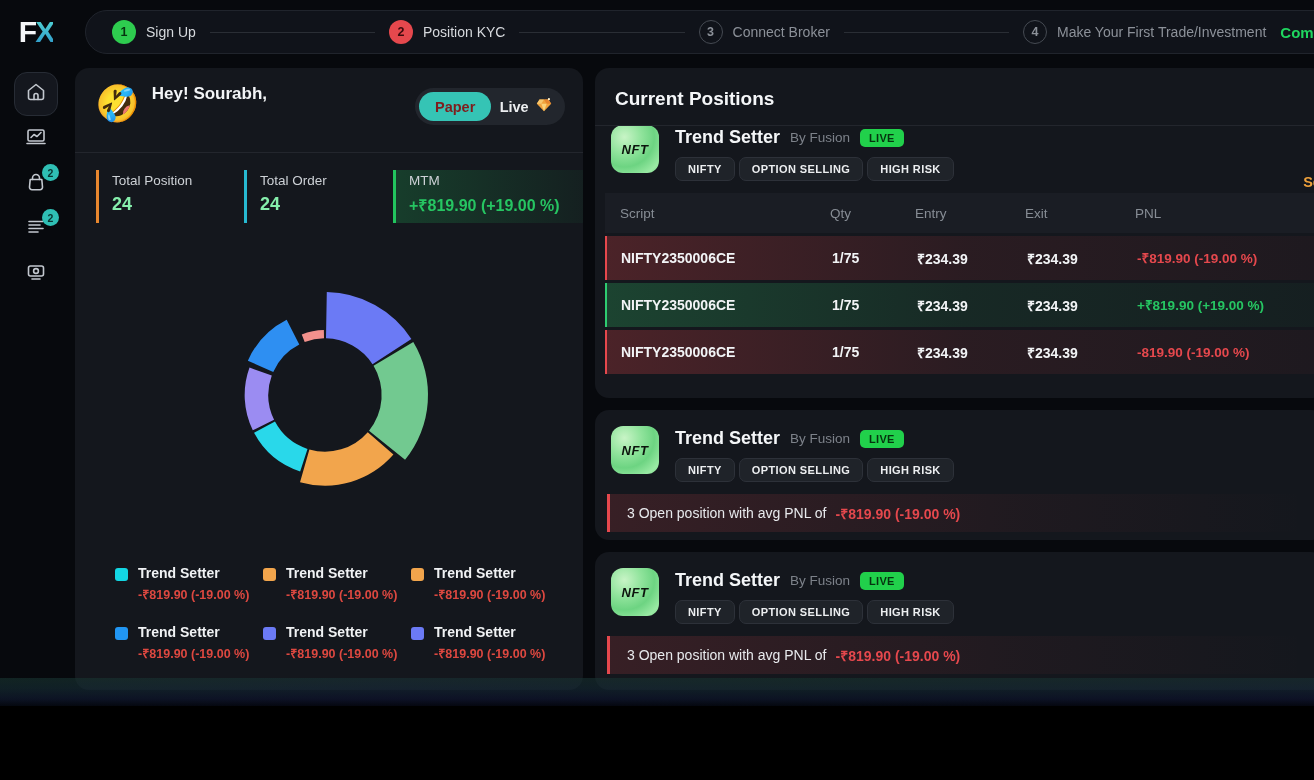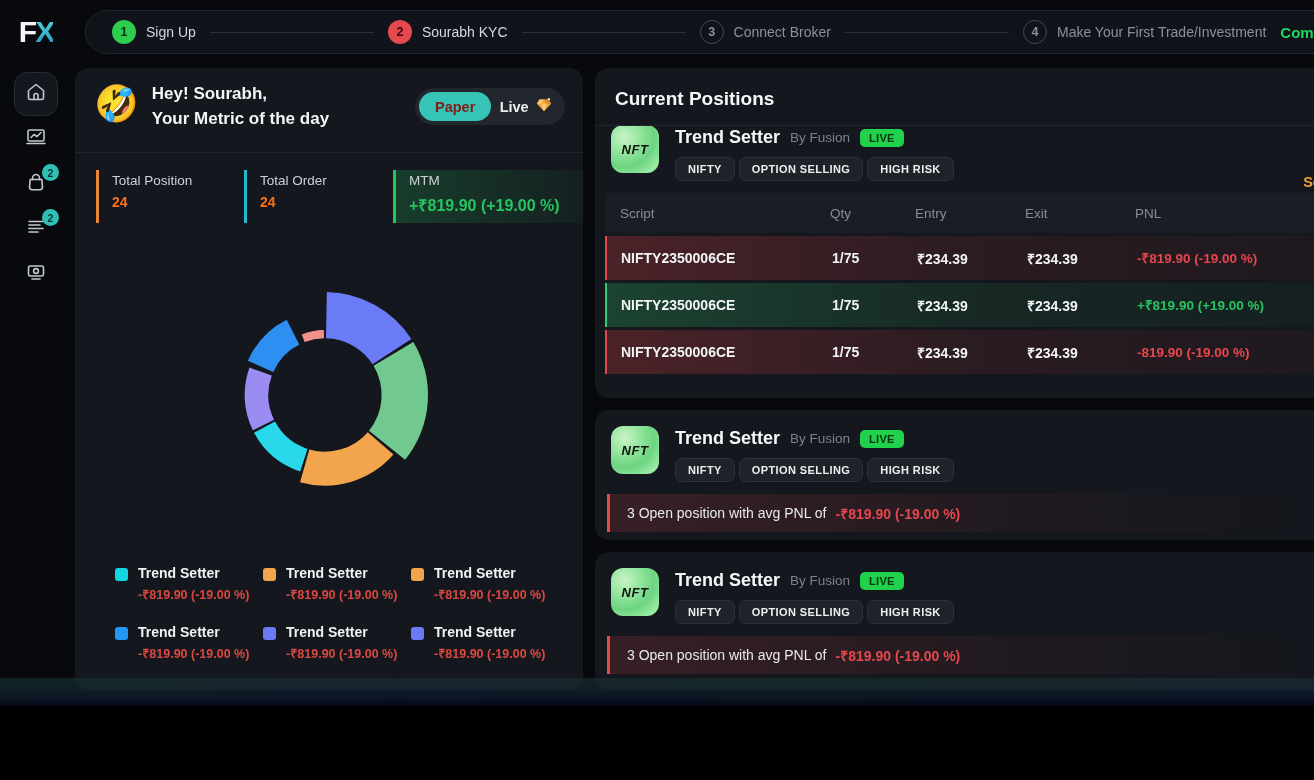--- a/index.html
+++ b/index.html
@@ -63,21 +63,21 @@
     background:#35c4b5; color:#7f1d1d; font-weight:800; font-size:14.5px;
     height:29px; border-radius:16px; padding:0 16px; display:flex; align-items:center;
   }
   .mode-live { flex:1; display:flex; align-items:center; justify-content:center; gap:6px; color:#eceef0; font-weight:700; font-size:14.5px; }
   .hdr-divider { position:absolute; left:0; right:0; top:84px; height:1px; background:#23262d; }
 
   .stats-row { position:absolute; left:21px; right:0; top:102px; height:53px; display:flex; }
   .stat { border-left:3px solid #0f766e; padding:3px 0 0 13px; }
   .stat-1 { width:148px; } .stat-2 { width:149px; } .stat-3 { flex:1; background:linear-gradient(90deg, rgba(34,197,94,.22), rgba(34,197,94,.05)); }
   .stat-label { font-size:13.5px; color:#cdd1d6; }
-  .stat-value { font-size:14px; font-weight:800; color:#f97316; margin-top:6px; }
+  .stat-value { font-size:18px; font-weight:800; color:#86efac; margin-top:6px; }
   .stat-3 .stat-value { font-size:16px; color:#26c562; }
 
   .donut-wrap { position:absolute; left:115px; top:192px; width:270px; height:270px; }
   .donut-wrap svg { width:270px; height:270px; }
 
   .legend { position:absolute; left:40px; top:497px; display:grid; grid-template-columns:148px 148px 148px; row-gap:21px; }
   .leg-item { display:grid; grid-template-columns:23px 1fr; }
   .leg-marker { width:13px; height:13px; border-radius:3px; margin-top:3px; }
   .leg-label { font-size:14px; font-weight:800; color:#f0f2f4; grid-column:2; }
   .leg-value { font-size:12.5px; font-weight:700; color:#dd4840; grid-column:2; margin-top:5px; }
@@ -148,21 +148,21 @@
   <header class="topbar">
     <div class="logo"><span class="logo-f">F</span><span class="logo-x">X</span></div>
     <div class="stepper">
       <div class="step done">
         <span class="step-circle">1</span>
         <span class="step-label">Sign Up</span>
       </div>
       <div class="step-line"></div>
       <div class="step active">
         <span class="step-circle">2</span>
-        <span class="step-label">Sourabh KYC</span>
+        <span class="step-label">Position KYC</span>
       </div>
       <div class="step-line"></div>
       <div class="step pending">
         <span class="step-circle">3</span>
         <span class="step-label">Connect Broker</span>
       </div>
       <div class="step-line"></div>
       <div class="step pending">
         <span class="step-circle">4</span>
         <span class="step-label">Make Your First Trade/Investment</span>
@@ -208,21 +208,20 @@
             <line x1="8" y1="19" x2="16" y2="19"></line>
           </svg></span>
     </div>
   </nav>
 
   <section class="card metrics-card">
     <div class="greet">
       <span class="greet-emoji">🤣</span>
       <div class="greet-text">
         <div>Hey! Sourabh,</div>
-        <div>Your Metric of the day</div>
       </div>
     </div>
     <div class="mode-toggle">
       <span class="mode-paper">Paper</span>
       <span class="mode-live">
         <span>Live</span>
         <span><svg width="18" height="18" viewBox="0 0 20 20">
               <polygon points="5,4 15,4 18,8.5 10,17 2,8.5" fill="#f2a33c"></polygon>
               <polygon points="5,4 10,4 7,8.5 2,8.5" fill="#f8c86e"></polygon>
               <polygon points="10,4 15,4 18,8.5 13,8.5" fill="#e8862e"></polygon>

